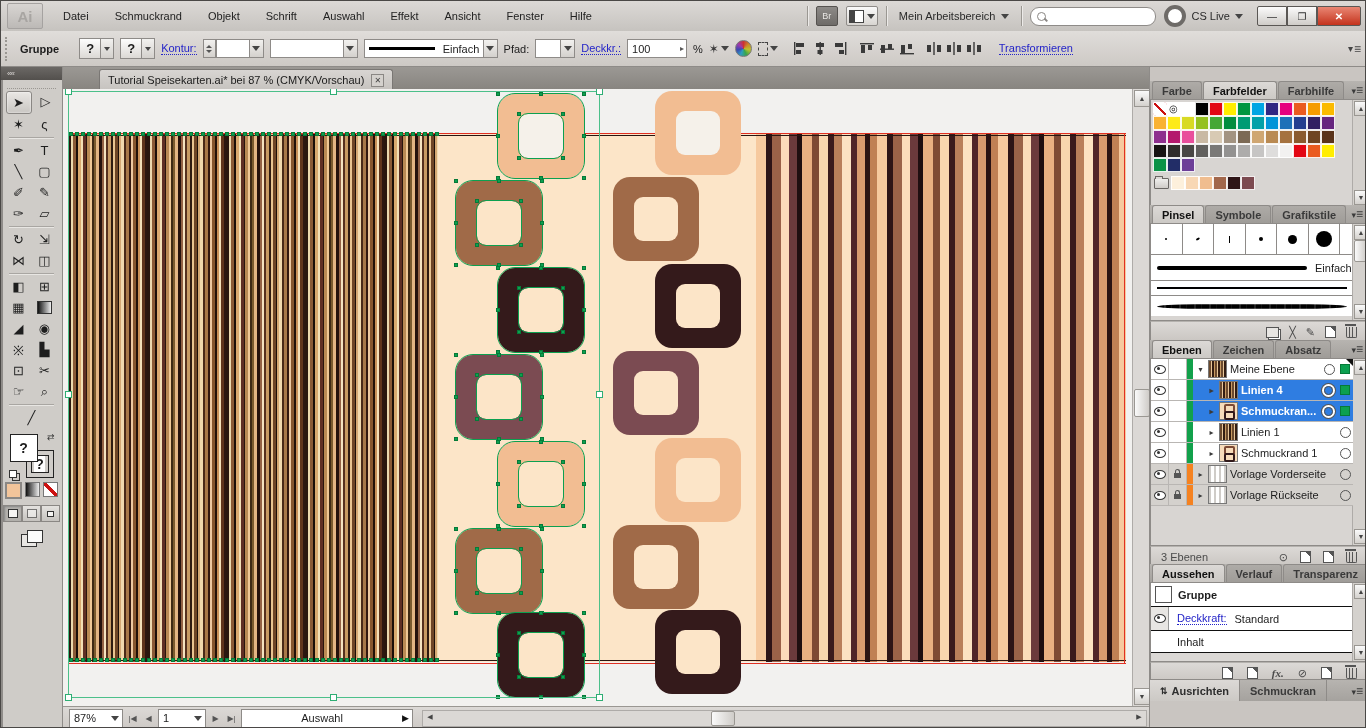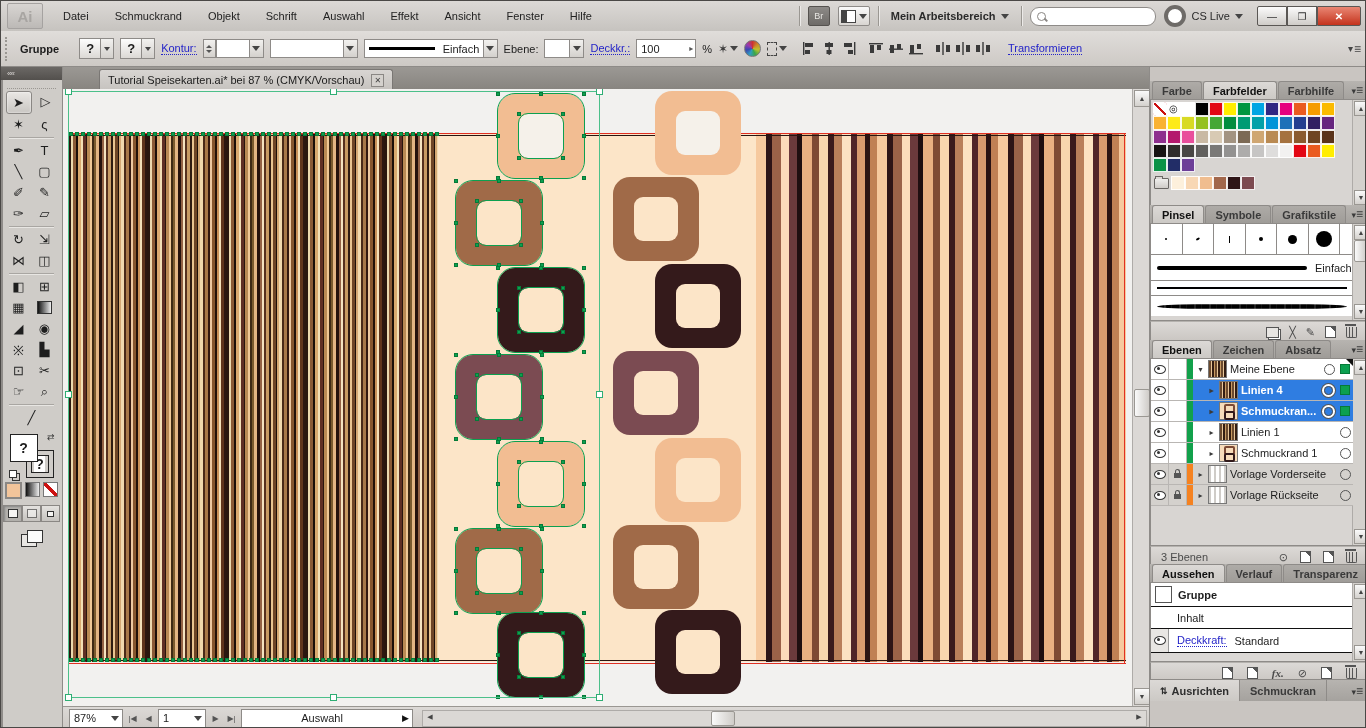--- a/index.html
+++ b/index.html
@@ -7,21 +7,21 @@
   
   .titlebar{position:absolute;left:0;top:0;width:100%;height:30px;background:linear-gradient(#dcd9d6,#c6c3bf);border-bottom:1px solid #8e8b88;display:flex;align-items:center;}
   .ailogo{width:34px;height:24px;margin:0 8px 0 6px;background:linear-gradient(#d8d5d2,#bcb9b6);border:1px solid #a5a2a0;border-radius:2px;color:#a8a5a2;font-weight:bold;font-size:15px;display:flex;align-items:center;justify-content:center;}
   .menu{display:flex;gap:2px;}
   .menu .mi{padding:4px 12px;color:#222;cursor:default;}
   .tb-right{margin-left:auto;display:flex;align-items:center;gap:8px;padding-right:4px;}
   .brbtn{width:20px;height:18px;background:linear-gradient(#8d8a87,#6e6b68);border:1px solid #55524f;border-radius:2px;color:#e8e6e3;font-size:9px;display:flex;align-items:center;justify-content:center;}
   .arrbtn{width:30px;height:18px;background:linear-gradient(#fafafa,#d8d5d1);border:1px solid #8e8b88;border-radius:2px;display:flex;align-items:center;justify-content:center;gap:3px;font-size:8px;color:#333;}
   .arrico{width:13px;height:11px;border:1px solid #444;background:linear-gradient(90deg,#444 0 5px,#fff 5px);}
   .vsep{width:1px;height:20px;background:#9a9792;box-shadow:1px 0 0 #eceae8;}
-  .wslabel{font-weight:bold;color:#2a2a2a;display:flex;align-items:center;gap:6px;padding:0 4px;}
+  .wslabel{font-weight:normal;color:#2a2a2a;display:flex;align-items:center;gap:6px;padding:0 4px;}
   .caret{width:0;height:0;border-left:4px solid transparent;border-right:4px solid transparent;border-top:5px solid #444;display:inline-block;}
   .searchbox{width:118px;height:17px;background:#fff;border:1px solid #8e8b88;border-radius:9px;display:flex;align-items:center;padding-left:6px;}
   .mag{width:7px;height:7px;border:1.5px solid #8a8784;border-radius:50%;position:relative;}
   .mag::after{content:"";position:absolute;left:6px;top:6px;width:4px;height:1.5px;background:#8a8784;transform:rotate(45deg);}
   .cslive{display:flex;align-items:center;gap:5px;color:#2a2a2a;}
   .csdot{width:14px;height:14px;border-radius:50%;border:4px solid #6e6b68;background:#fff;}
   .winbtns{display:flex;margin-left:6px;}
   .wbtn{width:28px;height:18px;border:1px solid #5a5754;background:linear-gradient(#fbfbfb,#cfccc8);display:flex;align-items:center;justify-content:center;font-size:10px;color:#333;}
   .wbtn.close{width:42px;background:linear-gradient(#e98673,#c4331d);color:#fff;font-weight:bold;border-radius:0 2px 2px 0;}
   .wbtn.min{border-radius:2px 0 0 2px;}
@@ -240,21 +240,21 @@
           <span class="caret"></span>
         </span>
       </div>
     <div class="combo" style="width:132px;">
         <span class="strokeline"></span>
         <span class="val">Einfach</span>
         <span class="ca">
           <span class="caret"></span>
         </span>
       </div>
-    <span>Ebene:</span>
+    <span>Pfad:</span>
     <div class="combo" style="width:38px;">
         <span class="val"></span>
         <span class="ca">
           <span class="caret"></span>
         </span>
       </div>
     <span class="link">Deckkr.:</span>
     <div class="combo" style="width:58px;">
         <span class="val">100</span>
         <span style="color:#555;font-size:8px;padding-right:2px;">▸</span>
@@ -1301,29 +1301,29 @@
           <div class="ptab active">Aussehen</div>
           <div class="ptab">Verlauf</div>
           <div class="ptab">Transparenz</div>
         </div>
       <div class="pbody" style="height:78px;background:#dbd8d5;">
         <div style="margin-right:14px;">
           <div class="approw">
             <span class="appthumb"></span>
             <b>Gruppe</b>
           </div>
-          <div class="approw" style="height:21px;padding-left:26px;">
-            <span>Inhalt</span>
-          </div>
           <div class="approw" style="height:23px;padding-left:0;gap:8px;">
             <span class="appeye">
                 <span class="eye"></span>
               </span>
             <span class="link">Deckkraft:</span>
             <span>Standard</span>
+          </div>
+          <div class="approw" style="height:21px;padding-left:26px;">
+            <span>Inhalt</span>
           </div>
         </div>
         <div class="pscroll" style="height:78px;">
           <div class="sbtn" style="top:1px;">▲</div>
           <div class="sbtn" style="bottom:1px;">▼</div>
         </div>
       </div>
       <div class="pfoot" style="gap:14px;" id="apfoot">
           <span class="fico">
             <span class="newpg"></span>

